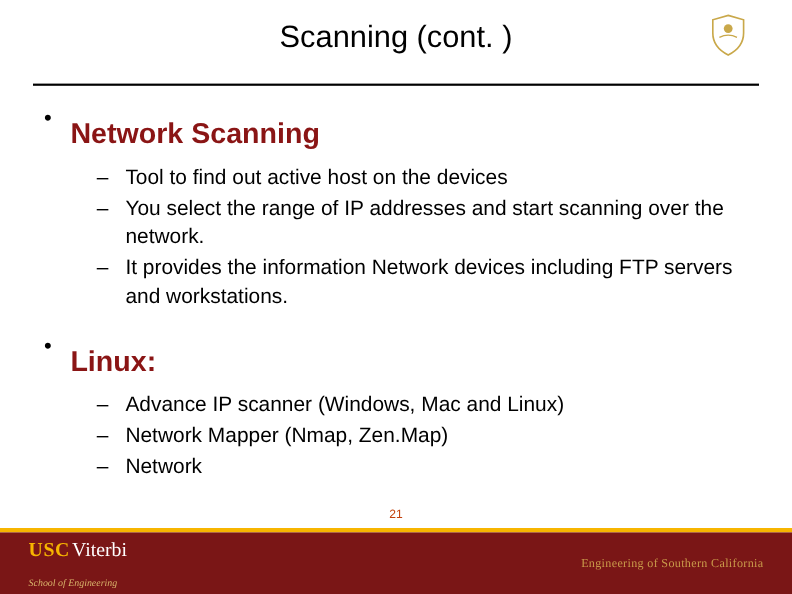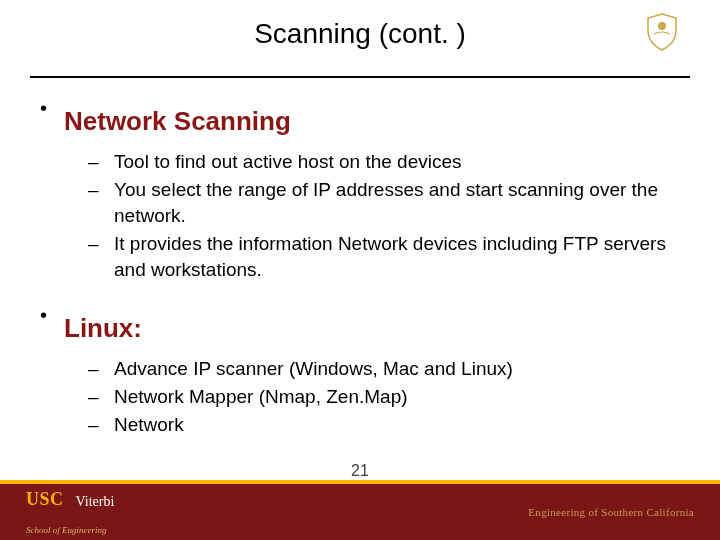--- a/index.html
+++ b/index.html
@@ -84,33 +84,33 @@
     height: 56px;
     background: #7a1616;
     display: flex;
     align-items: center;
     justify-content: space-between;
     padding: 0 26px;
     position: relative;
   }
   .usc-logo {
     display: flex;
-    align-items: flex-end;
-    gap: 12px;
+    align-items: flex-start;
+    gap: 2px;
     color: #f7b500;
     font-family: Georgia, "Times New Roman", serif;
   }
   .usc-text {
     font-size: 18px;
     font-weight: bold;
     letter-spacing: 0.5px;
   }
   .viterbi-text {
     color: #fff;
-    font-size: 14px;
+    font-size: 18px;
     font-family: Georgia, serif;
   }
   .school-sub {
     color: #d9b36a;
     font-size: 9px;
     font-family: Georgia, serif;
     margin-top: 15px;
     font-style: italic;
   }
   .logo-block { display: flex; flex-direction: column; }
@@ -118,22 +118,22 @@
     color: #c99a4a;
     font-size: 11px;
     font-family: Georgia, serif;
     letter-spacing: 0.3px;
   }
   .page-num {
     position: absolute;
     left: 50%;
     transform: translateX(-50%);
     top: -18px;
-    font-size: 16px;
-    color: #404040;
+    font-size: 11px;
+    color: #c2410c;
     text-align: center;
   }
 </style>
 </head>
 <body>
 
 <div class="title-bar">
   <div class="title">Scanning (cont. )</div>
   <div class="shield">
     <svg width="36" height="40" viewBox="0 0 36 40">

